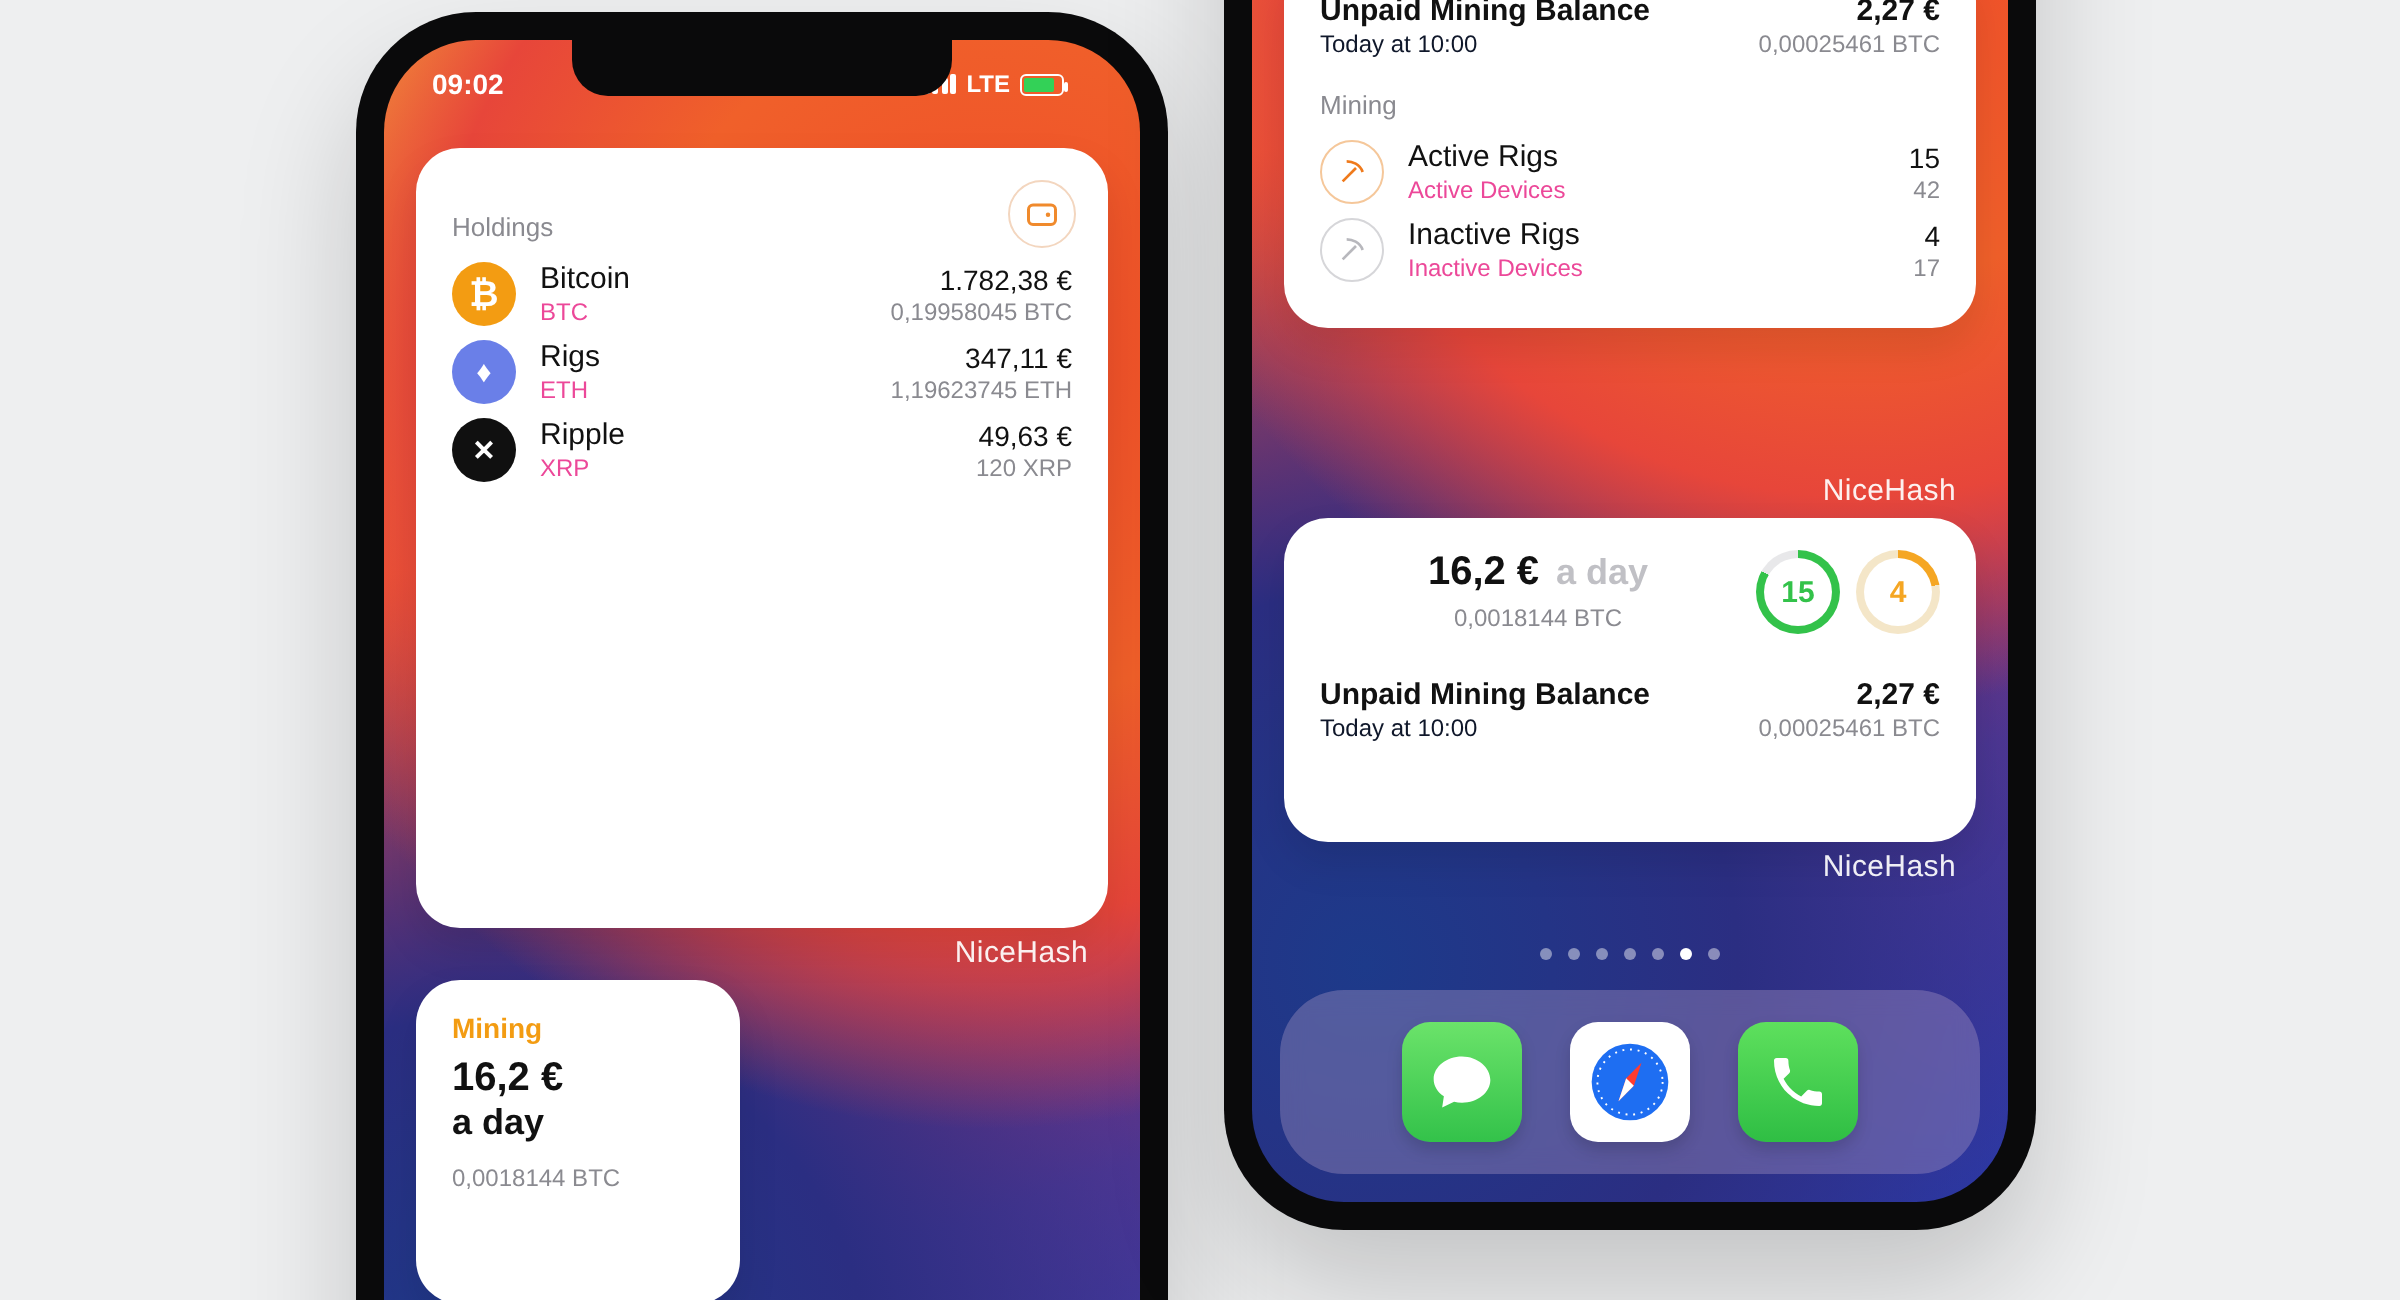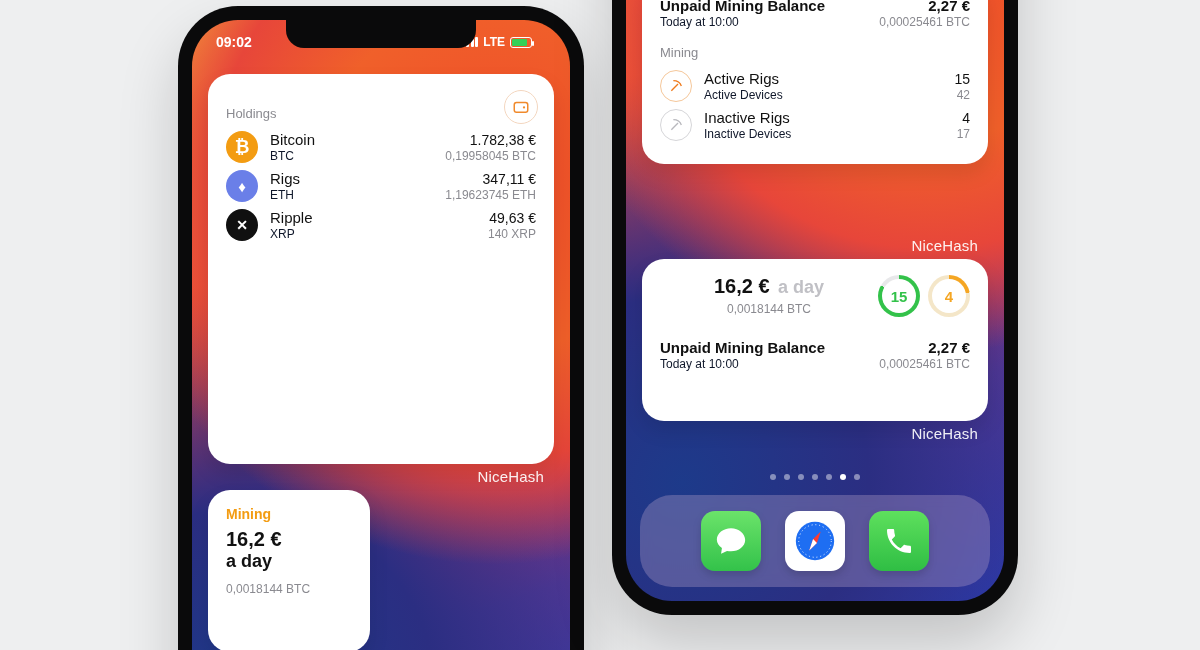--- a/index.html
+++ b/index.html
@@ -90,21 +90,21 @@
     color: #f08a2c;
   }
 
   .row { display: flex; align-items: center; margin: 7px 0; }
   .row .ic { width: 32px; height: 32px; border-radius: 50%; display:flex; align-items:center; justify-content:center; color:#fff; font-weight:700; flex-shrink:0; }
   .row .ic.btc { background:#f39c12; font-size:18px; } 
   .row .ic.eth { background:#6a7fe8; font-size:15px; }
   .row .ic.xrp { background:#101010; font-size:14px; }
   .row .txt { margin-left: 12px; flex: 1; }
   .row .nm  { font-size: 15px; font-weight: 400; color:#111; }
-  .row .tk  { font-size: 12px; color:#0f172a; margin-top:1px; }
+  .row .tk  { font-size: 12px; color:#ec4899; margin-top:1px; }
   .row .amt { text-align: right; }
   .row .p   { font-size: 14px; font-weight: 500; color:#111; }
   .row .u   { font-size: 12px; color:#8a8a90; margin-top:1px; }
 
   .ring-ico {
     width: 32px; height: 32px; border-radius:50%;
     border: 1.5px solid #f5c79a;
     display:flex; align-items:center; justify-content:center;
     color:#ef7a1c; font-size:14px;
   }
@@ -220,21 +220,21 @@
         </div>
 
         <div class="row">
           <div class="ic xrp">✕</div>
           <div class="txt">
             <div class="nm">Ripple</div>
             <div class="tk">XRP</div>
           </div>
           <div class="amt">
             <div class="p">49,63 €</div>
-            <div class="u">140 XRP</div>
+            <div class="u">120 XRP</div>
           </div>
         </div>
       </div>
       <div class="brand" style="right:26px; top:448px;">NiceHash</div>
 
       <div class="card" style="left:16px; top:470px; width:162px; height:162px;">
         <div class="mining-title">Mining</div>
         <div class="mining-val">16,2 €</div>
         <div class="mining-per">a day</div>
         <div class="mining-btc">0,0018144 BTC</div>

